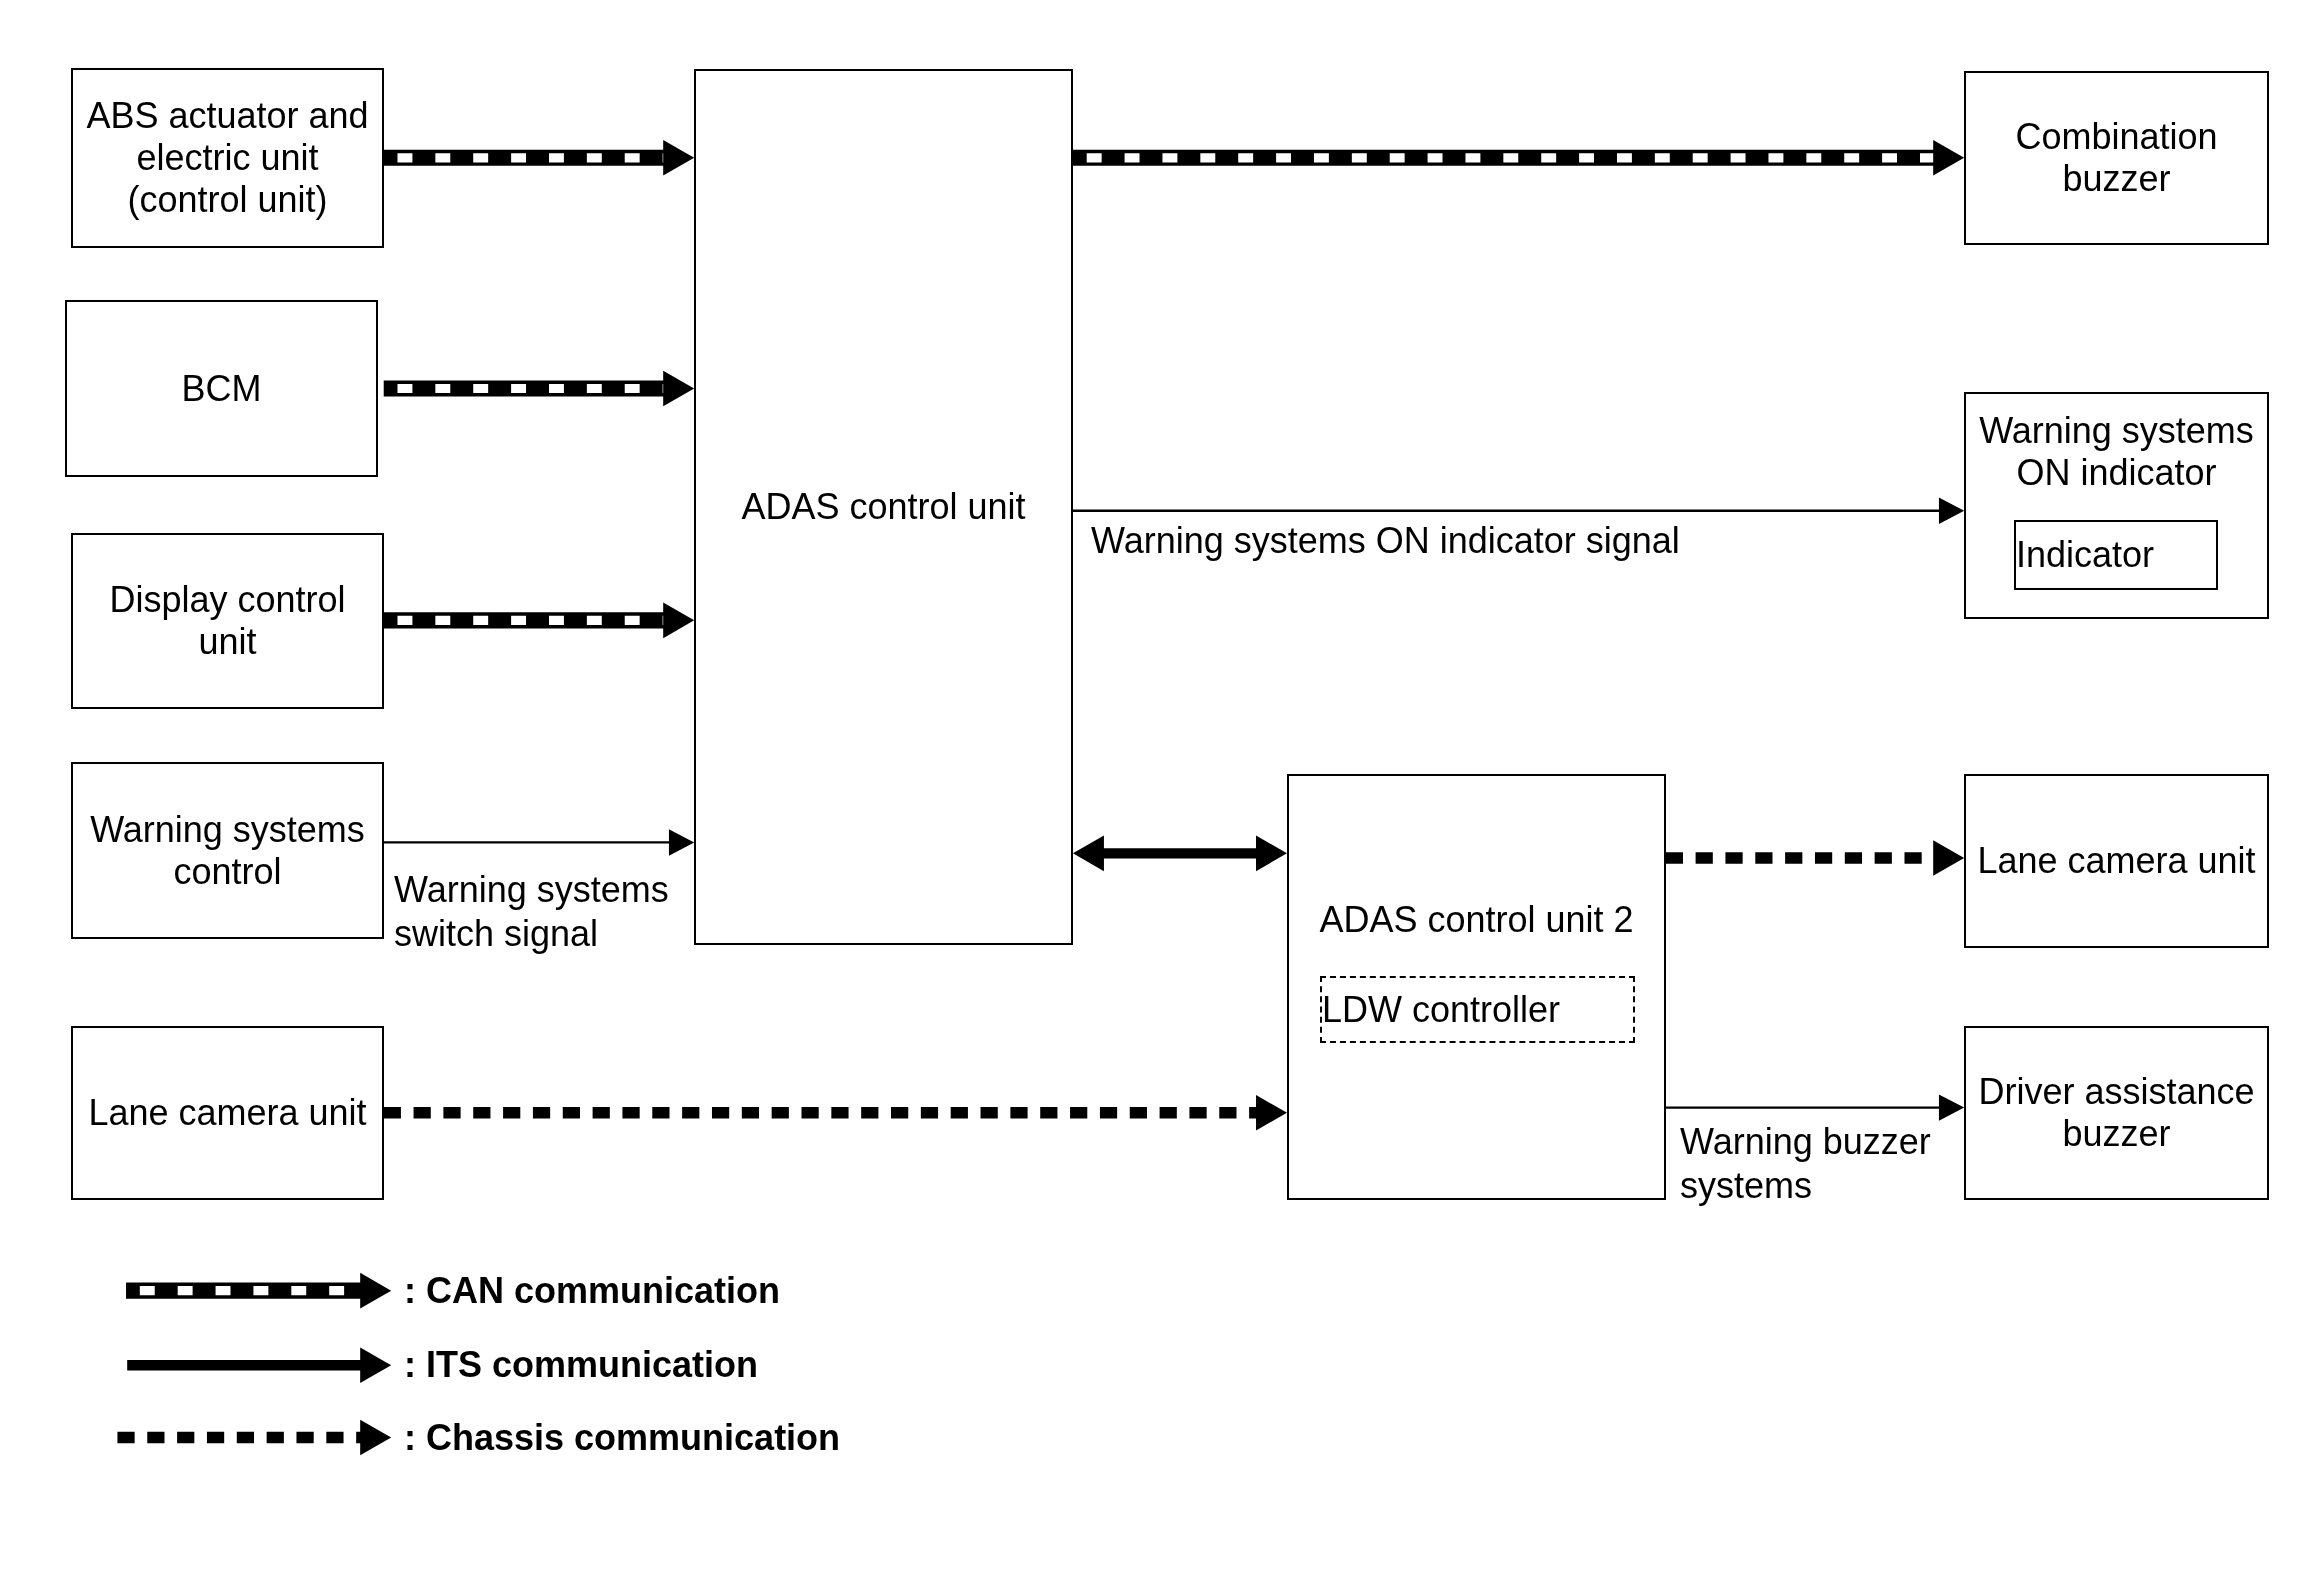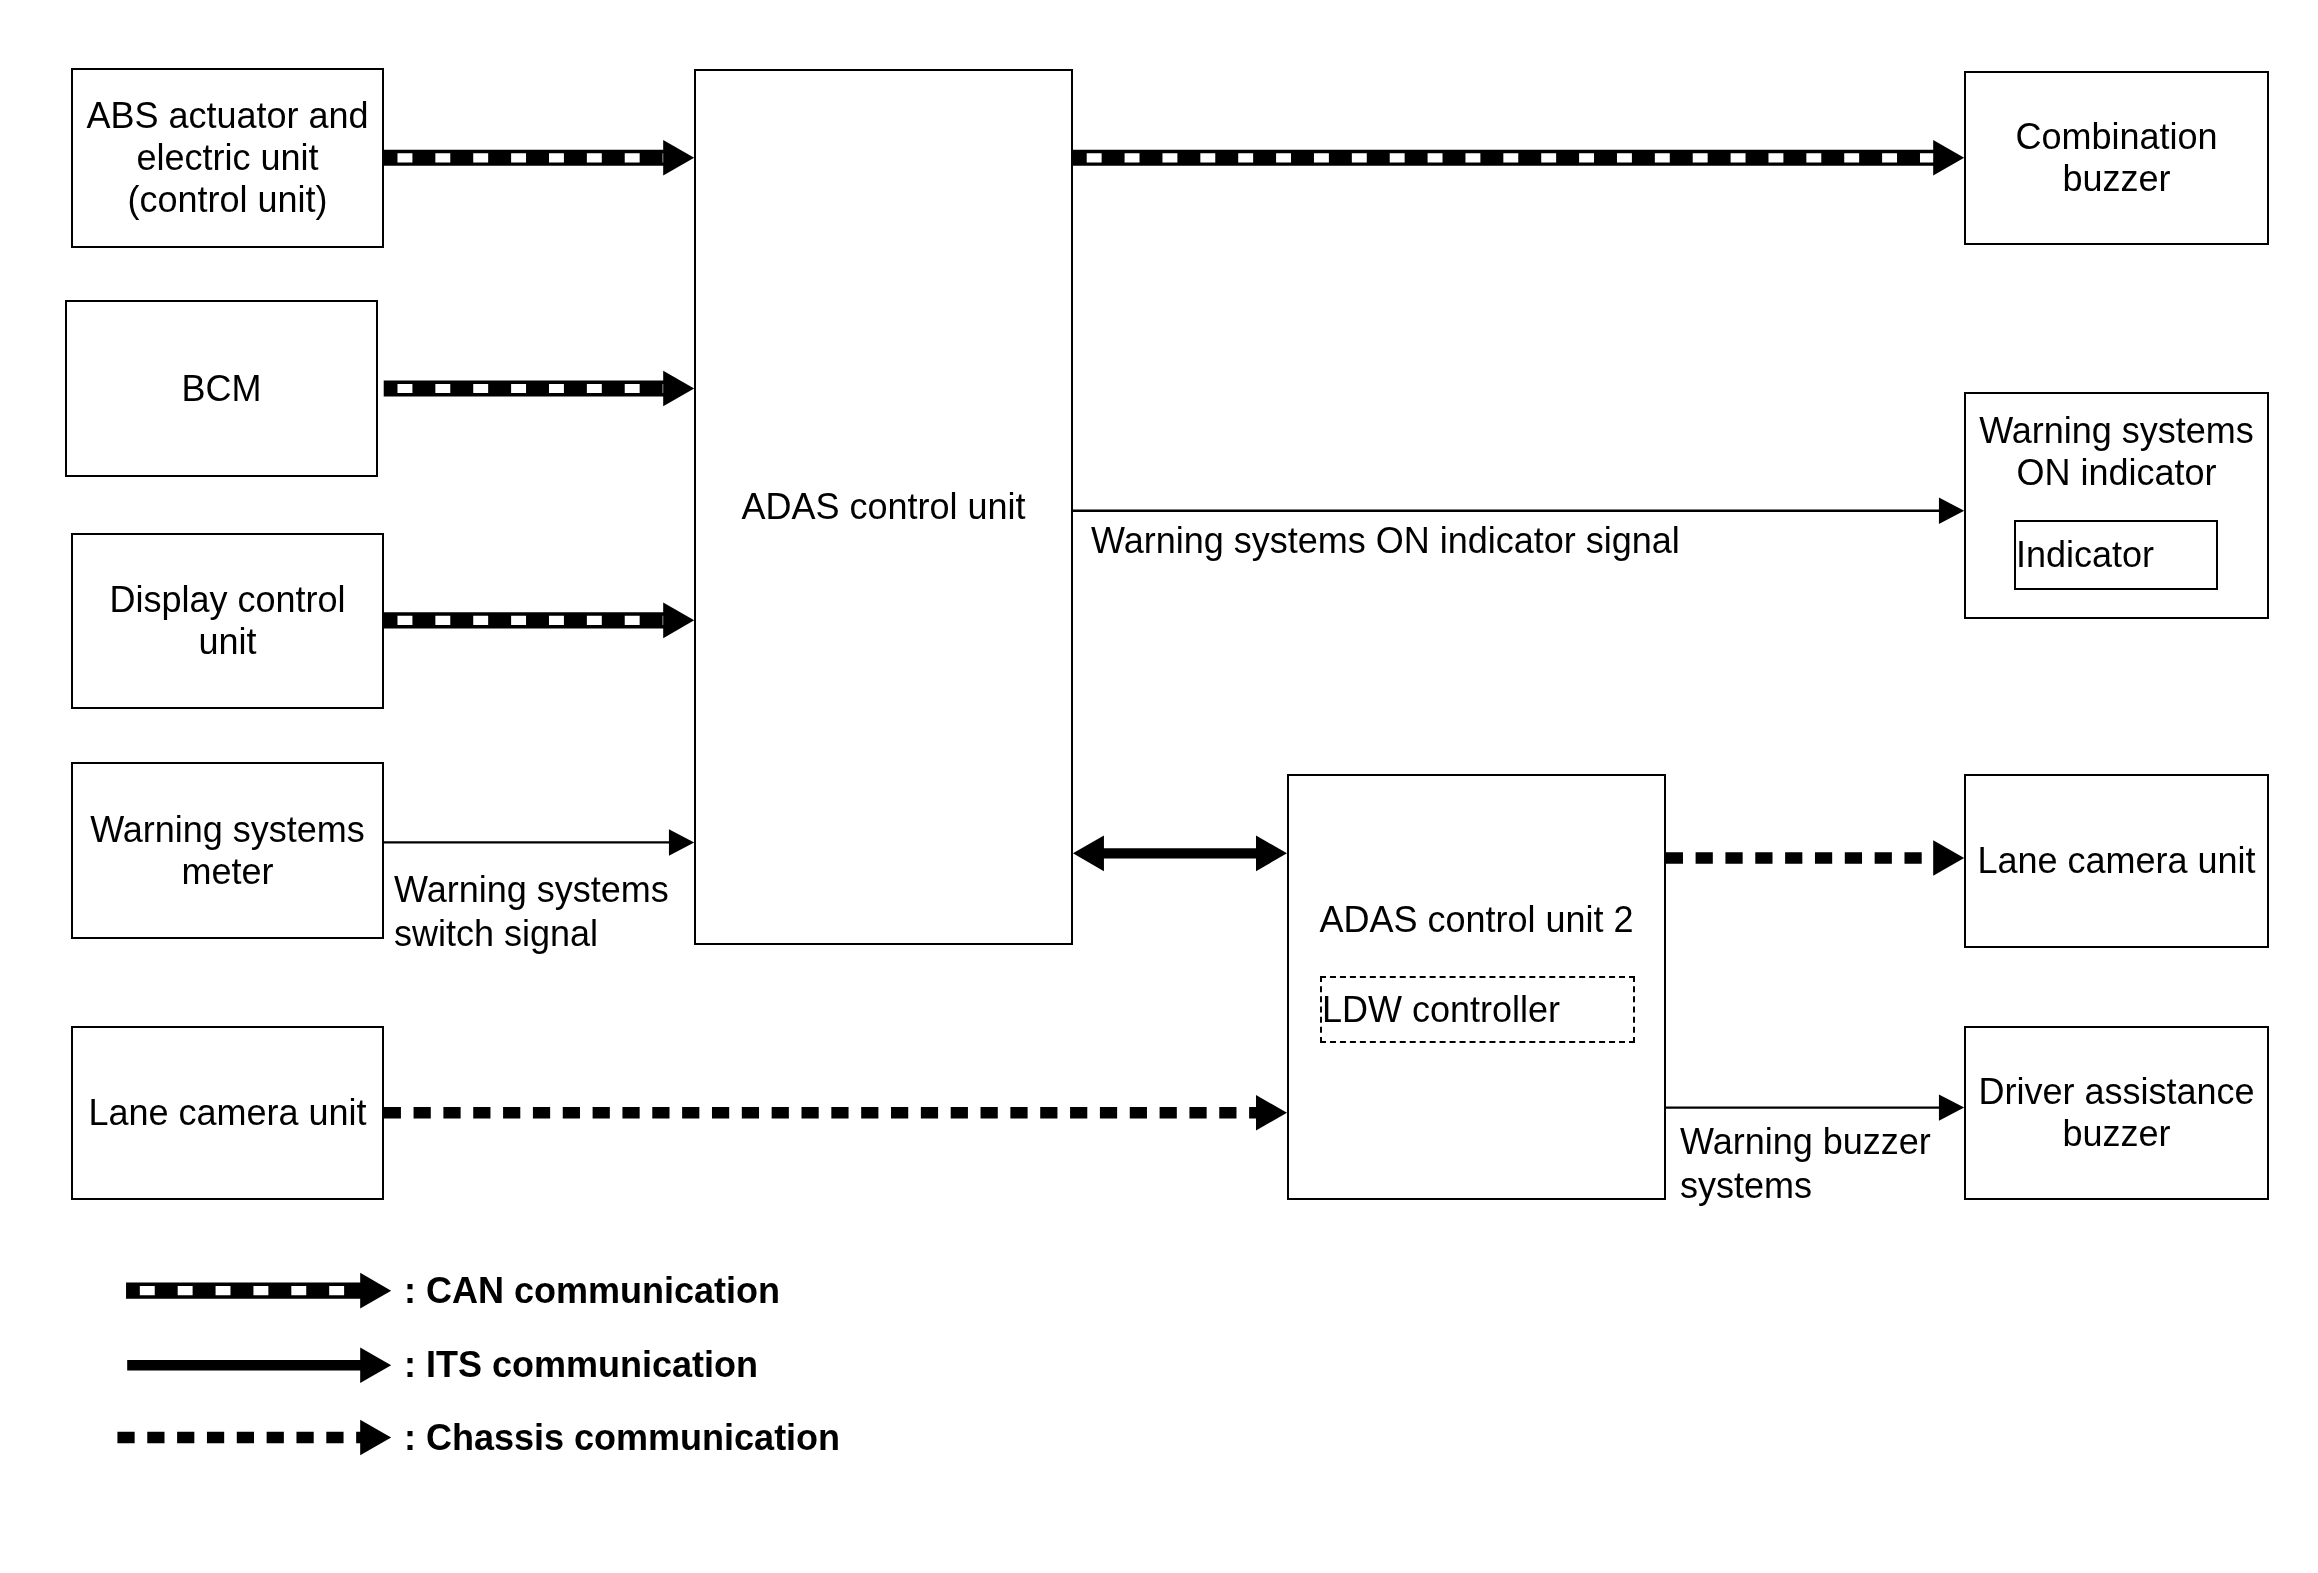--- a/index.html
+++ b/index.html
@@ -139,21 +139,21 @@
       </div>
       <div class="node" style="left: 54px; top: 300px; width: 313px; height: 177px;">
         <div class="line">BCM</div>
       </div>
       <div class="node" style="left: 60px; top: 533px; width: 313px; height: 176px;">
         <div class="line">Display control</div>
         <div class="line">unit</div>
       </div>
       <div class="node" style="left: 60px; top: 762px; width: 313px; height: 177px;">
         <div class="line">Warning systems</div>
-        <div class="line">meter</div>
+        <div class="line">control</div>
       </div>
       <div class="node" style="left: 60px; top: 1026px; width: 313px; height: 174px;">
         <div class="line">Lane camera unit</div>
       </div>
       <div class="node" style="left: 683px; top: 69px; width: 379px; height: 876px;">
         <div class="line">ADAS control unit</div>
       </div>
       <div class="node" style="left: 1953px; top: 71px; width: 305px; height: 174px;">
         <div class="line">Combination</div>
         <div class="line">buzzer</div>

